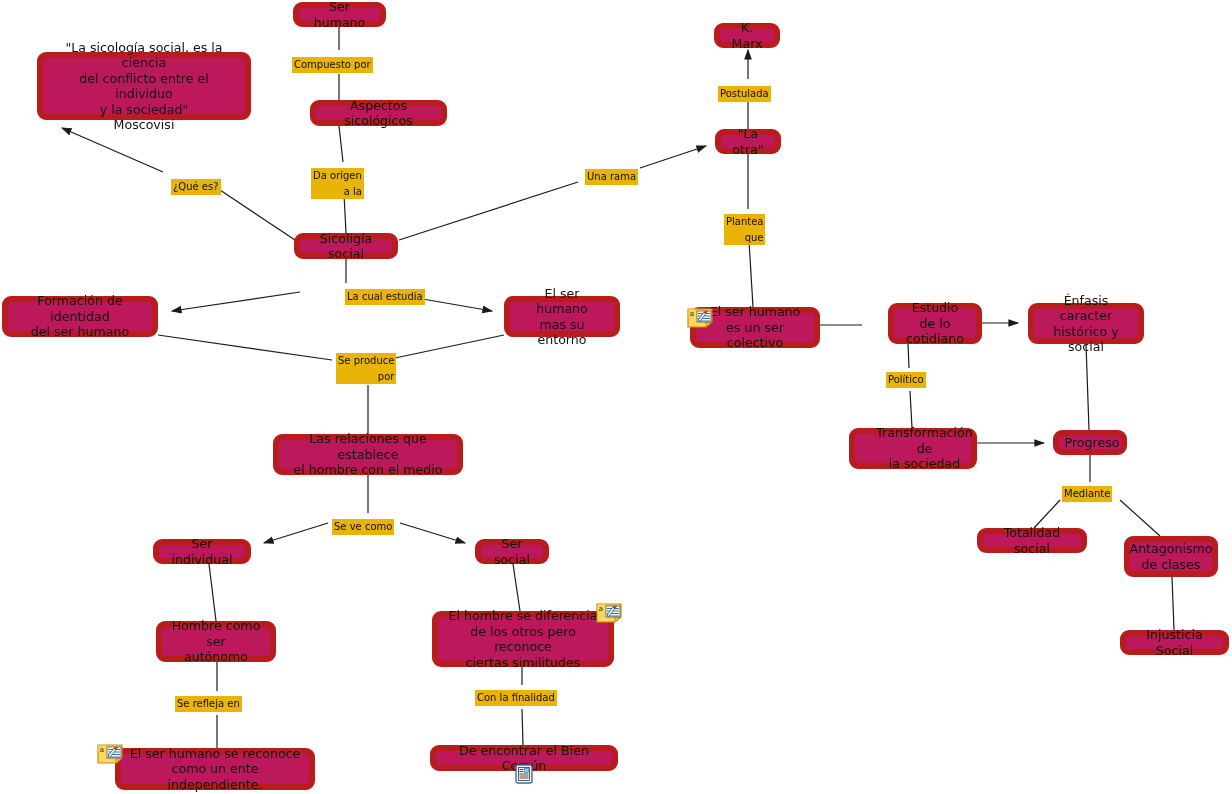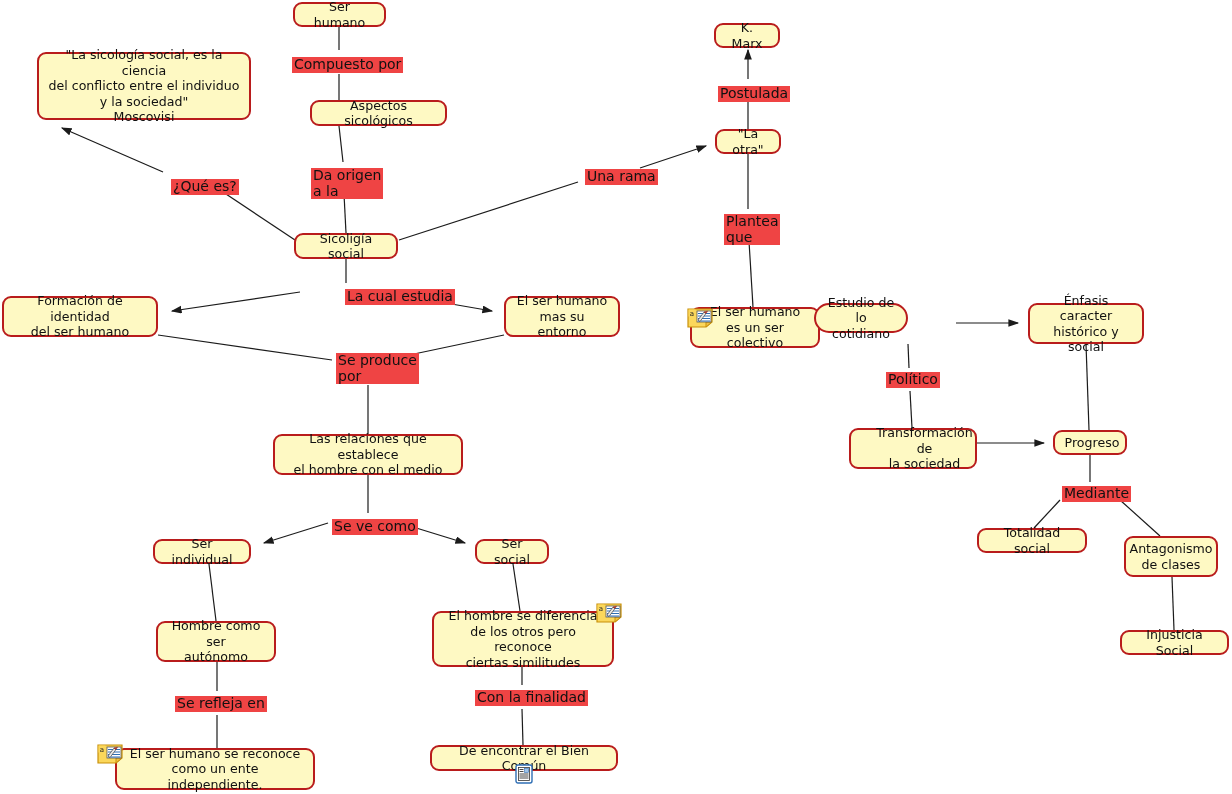--- a/index.html
+++ b/index.html
@@ -20,42 +20,42 @@
     position: absolute;
     left: 0;
     top: 0;
     width: 1232px;
     height: 794px;
     pointer-events: none;
   }
   .node {
     position: absolute;
     box-sizing: border-box;
-    background: #fef9c3;
-    border: 2px solid #b91c1c;
+    background: #be185d;
+    border: 6px solid #b91c1c;
     border-radius: 9px;
     color: #111111;
     font-size: 12.6px;
     line-height: 15.5px;
     text-align: center;
     display: flex;
     align-items: center;
     justify-content: center;
     padding: 3px 8px;
     white-space: pre-line;
     z-index: 5;
   }
   .link-label {
     position: absolute;
     color: #111111;
-    font-size: 14px;
+    font-size: 10px;
     line-height: 15.5px;
-    text-align: left;
+    text-align: right;
     white-space: pre-line;
-    background: #ef4444;
+    background: #eab308;
     padding: 0 2px;
     z-index: 6;
   }
   
   .note-icon {
     position: absolute;
     width: 26px;
     height: 20px;
     z-index: 9;
   }
@@ -176,21 +176,21 @@
 
   <div class="node" style="left:430px;top:745px;width:188px;height:26px;">De encontrar el Bien Común</div>
 
   <div class="node" style="left:714px;top:23px;width:66px;height:25px;">K. Marx</div>
 
   <div class="node" style="left:715px;top:129px;width:66px;height:25px;">"La otra"</div>
 
   <div class="node" style="left:690px;top:307px;width:130px;height:41px;">El ser humano
 es un ser colectivo</div>
 
-  <div class="node" style="left:814px;top:303px;width:94px;height:30px;border-radius:16px;">Estudio de lo
+  <div class="node" style="left:888px;top:303px;width:94px;height:41px;">Estudio de lo
 cotidiano</div>
 
   <div class="node" style="left:1028px;top:303px;width:116px;height:41px;">Énfasis caracter
 histórico y social</div>
 
   <div class="node" style="left:849px;top:428px;width:128px;height:41px;padding-left:31px;">Transformación de
 la sociedad</div>
 
   <div class="node" style="left:1053px;top:430px;width:74px;height:25px;padding-left:12px;">Progreso</div>
 

